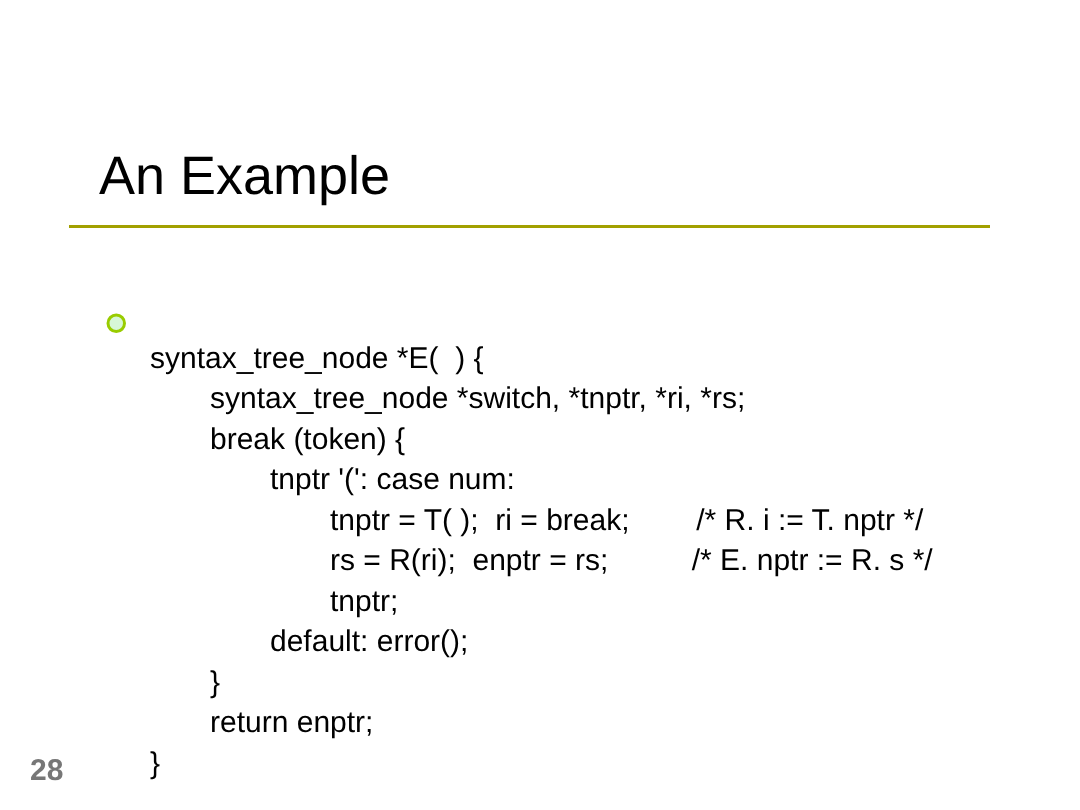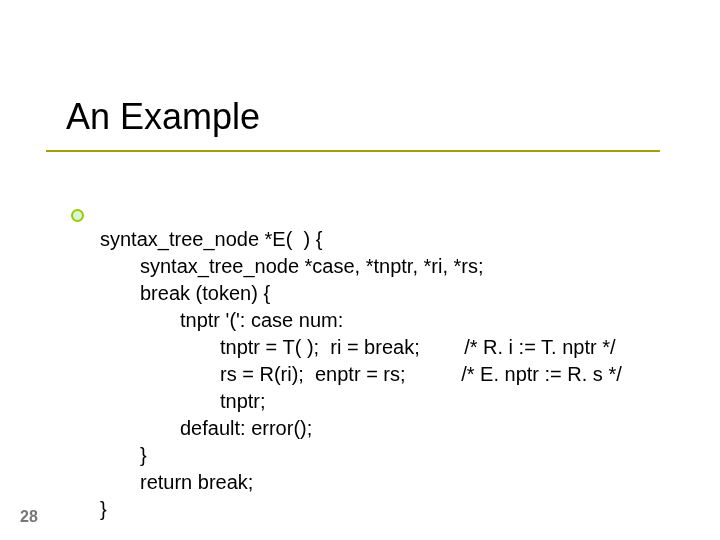--- a/index.html
+++ b/index.html
@@ -56,44 +56,44 @@
     white-space: pre;
     font-family: Arial, Helvetica, sans-serif;
   }
   .code-block .indent1 { padding-left: 40px; display: inline-block; }
   .code-block .indent2 { padding-left: 80px; display: inline-block; }
   .code-block .indent3 { padding-left: 120px; display: inline-block; }
   .page-num {
     position: absolute;
     left: 20px;
     bottom: 14px;
-    font-size: 16px;
+    font-size: 20px;
     color: #777777;
     font-weight: 700;
     font-family: Arial, Helvetica, sans-serif;
   }
 </style>
 </head>
 <body>
 
 <div class="slide">
 
   <div class="title">An Example</div>
   <div class="title-rule"></div>
 
   <div class="bullet-dot"></div>
 
   <div class="code-block">
 <span>syntax_tree_node *E(  ) {</span>
-<span class="indent1">syntax_tree_node *case, *tnptr, *ri, *rs;</span>
+<span class="indent1">syntax_tree_node *switch, *tnptr, *ri, *rs;</span>
 <span class="indent1">break (token) {</span>
 <span class="indent2">tnptr '(': case num:</span>
 <span class="indent3">tnptr = T( );  ri = break;        /* R. i := T. nptr */</span>
 <span class="indent3">rs = R(ri);  enptr = rs;          /* E. nptr := R. s */</span>
 <span class="indent3">tnptr;</span>
 <span class="indent2">default: error();</span>
 <span class="indent1">}</span>
-<span class="indent1">return break;</span>
+<span class="indent1">return enptr;</span>
 <span>}</span></div>
 
   <div class="page-num">28</div>
 
 </div>
 
 </body></html>

